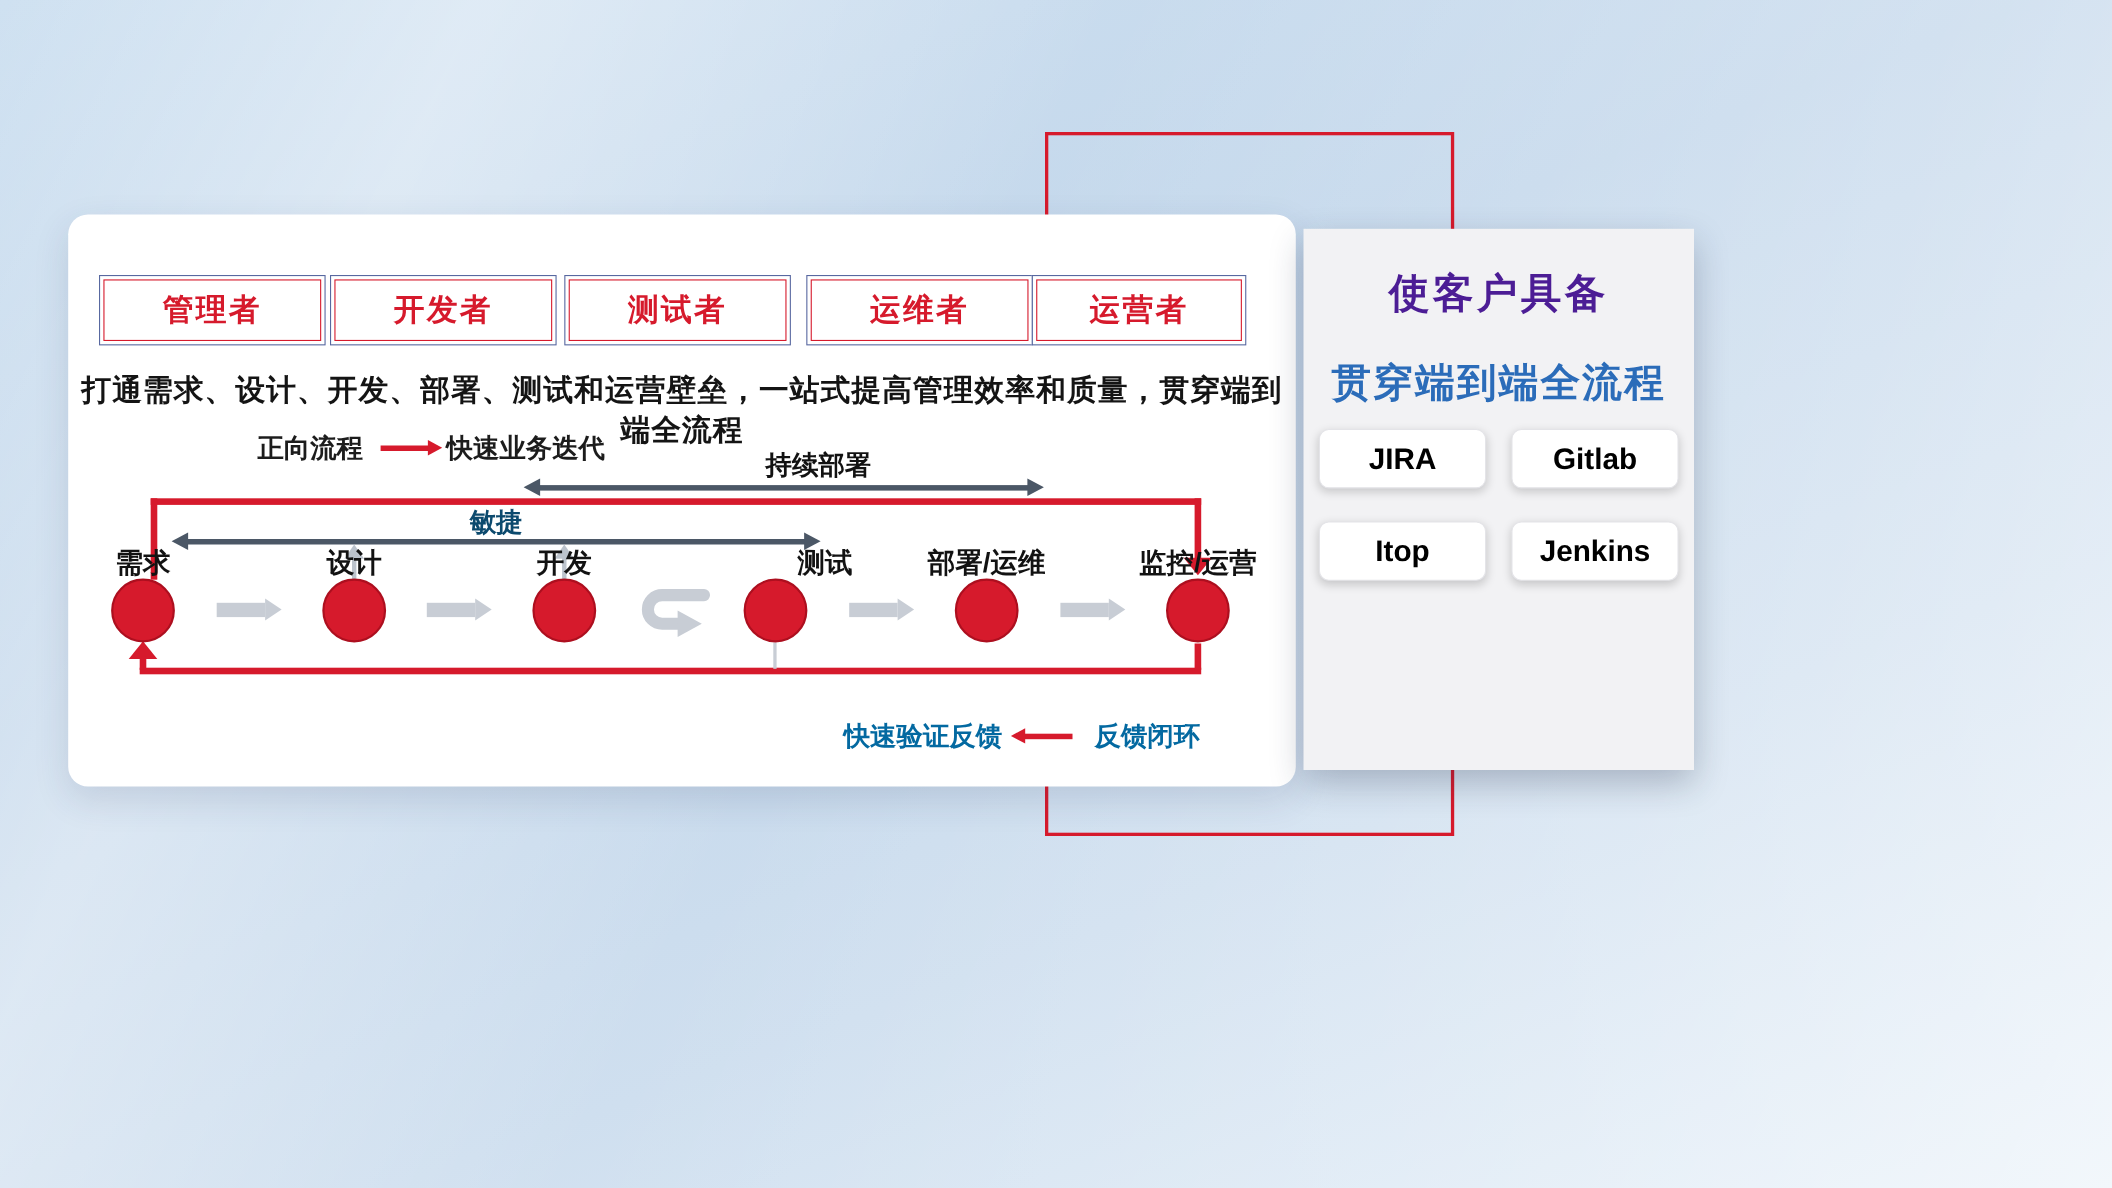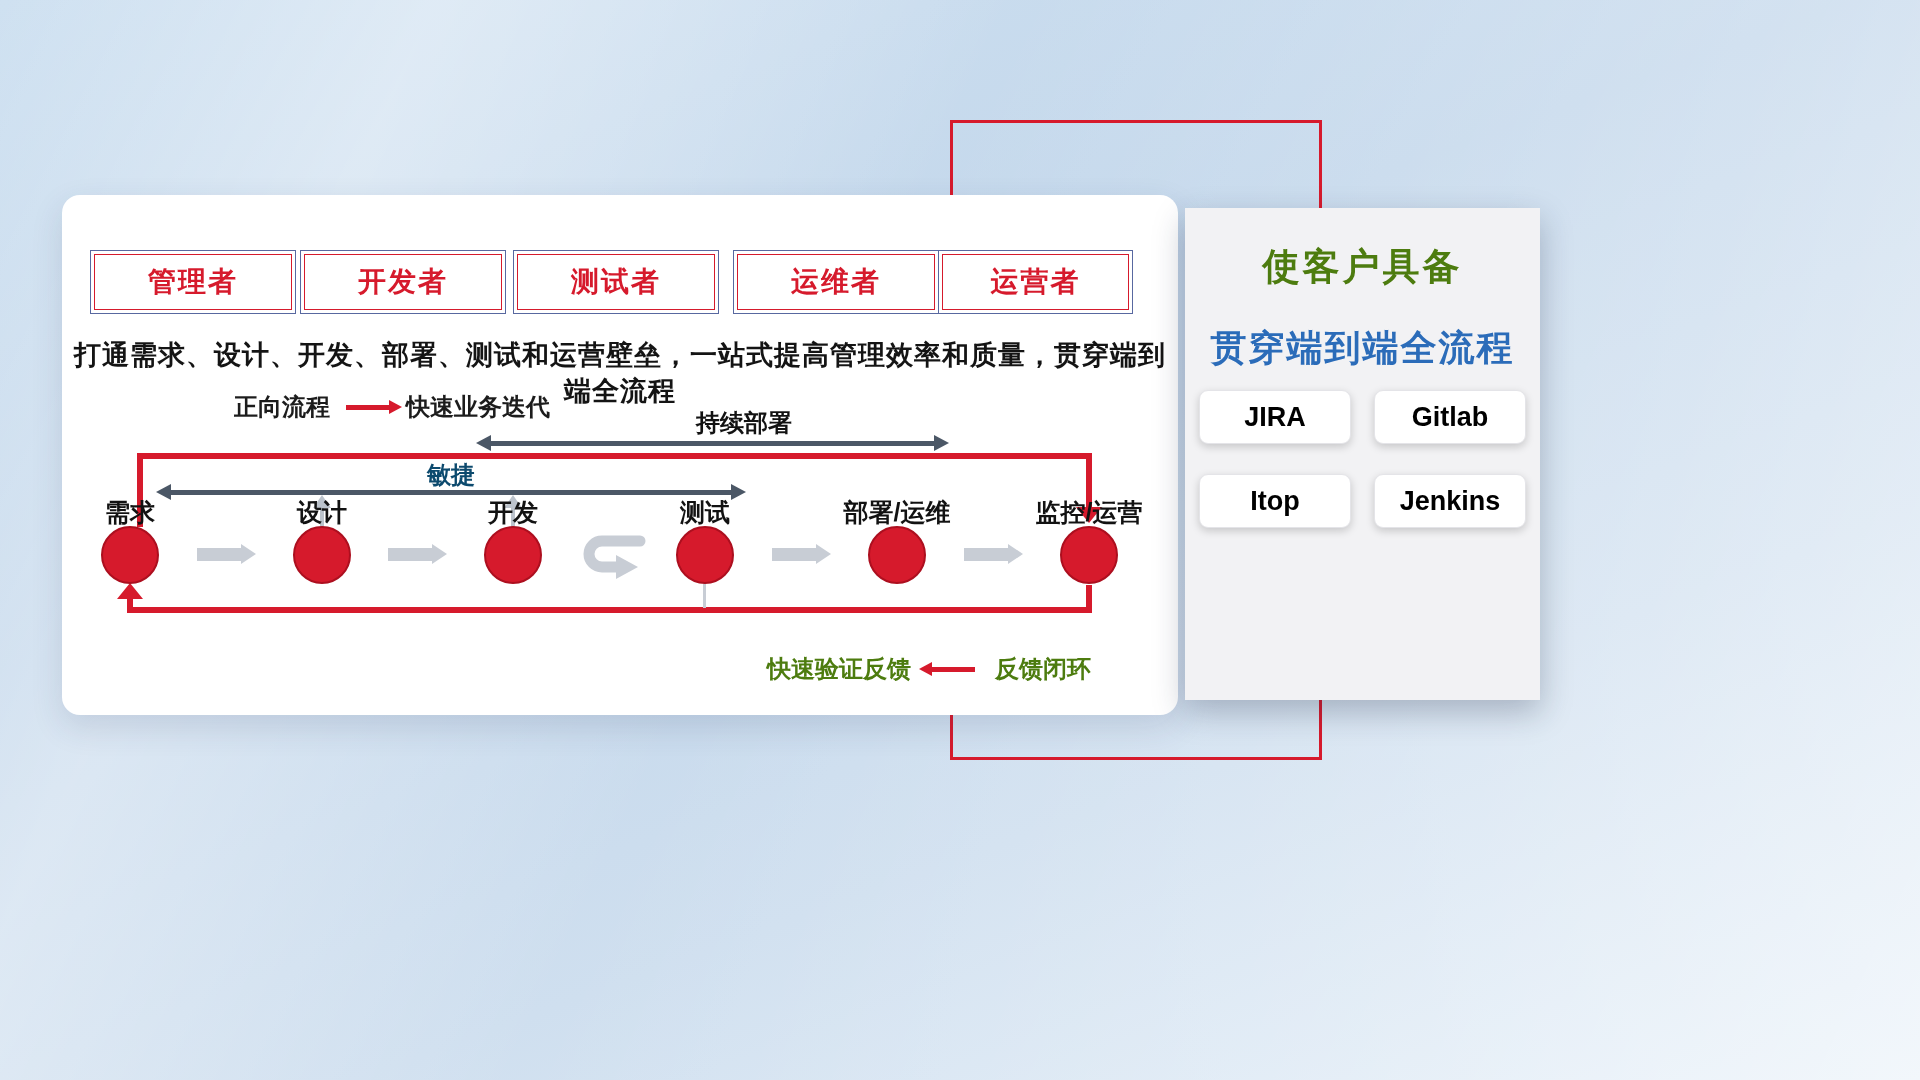--- a/index.html
+++ b/index.html
@@ -92,42 +92,42 @@
   .uphead { position:absolute; top:300px; width:0; height:0;
     border-left:9px solid transparent; border-right:9px solid transparent; border-bottom:13px solid #bcc3cc; }
   .up-design .upstub { left:258px; } .up-design .uphead { left:251px; }
   .up-dev    .upstub { left:449px; } .up-dev    .uphead { left:442px; }
 
   
   .stage { position:absolute; top:303px; width:140px; text-align:center; }
   .stage-label { font-size:25px; font-weight:700; color:#121212; line-height:28px; white-space:nowrap; }
   .stage-circle { width:58px; height:58px; border-radius:50%; background:#d61a2c; border:2px solid #ad0f1f; margin:0 auto; }
   .st-1 { left:-2px; } .st-2 { left:190px; } .st-3 { left:381px; }
-  .st-4 { left:573px; } .st-5 { left:765px; } .st-6 { left:957px; }
+  .st-4 { left:573px;text-align:right; } .st-5 { left:765px; } .st-6 { left:957px; }
 
   
   .barrow { position:absolute; width:44px; height:13px; background:#c8cdd5; top:353px; }
   .barrow::after { content:""; position:absolute; left:44px; top:-4px;
     border-top:10.5px solid transparent; border-bottom:10.5px solid transparent; border-left:15px solid #c8cdd5; }
   .ba-1 { left:135px; } .ba-2 { left:326px; } .ba-3 { left:710px; } .ba-4 { left:902px; }
 
   .loop-icon { position:absolute; left:512px; top:333px; }
 
   .feedback-legend {
     position:absolute; left:705px; top:458px; display:flex; align-items:center; gap:20px;
-    font-size:24px; font-weight:700; color:#4d7c0f;
+    font-size:24px; font-weight:700; color:#0369a1;
   }
 
   
   .side-panel {
     position:absolute; left:1185px; top:208px; width:355px; height:492px;
     background:#f2f2f4; z-index:3;
     box-shadow:0 12px 30px rgba(30,40,70,.28);
   }
-  .side-title-1 { padding-top:34px; text-align:center; font-size:37px; font-weight:700; color:#4d7c0f; letter-spacing:3px; }
+  .side-title-1 { padding-top:34px; text-align:center; font-size:37px; font-weight:700; color:#4c1d95; letter-spacing:3px; }
   .side-title-2 { margin-top:32px; text-align:center; font-size:36px; font-weight:700; color:#2b6cb9; letter-spacing:2px; }
   .tools {
     position:absolute; left:14px; right:14px; top:182px;
     display:flex; flex-wrap:wrap; justify-content:space-between; row-gap:30px;
   }
   .tool {
     width:152px; height:54px; background:#ffffff; border-radius:9px;
     box-shadow:0 3px 9px rgba(0,0,0,.18); border:1px solid #e4e4e8;
     display:flex; align-items:center; justify-content:center;
     font-size:27px; font-weight:700; color:#000000;

